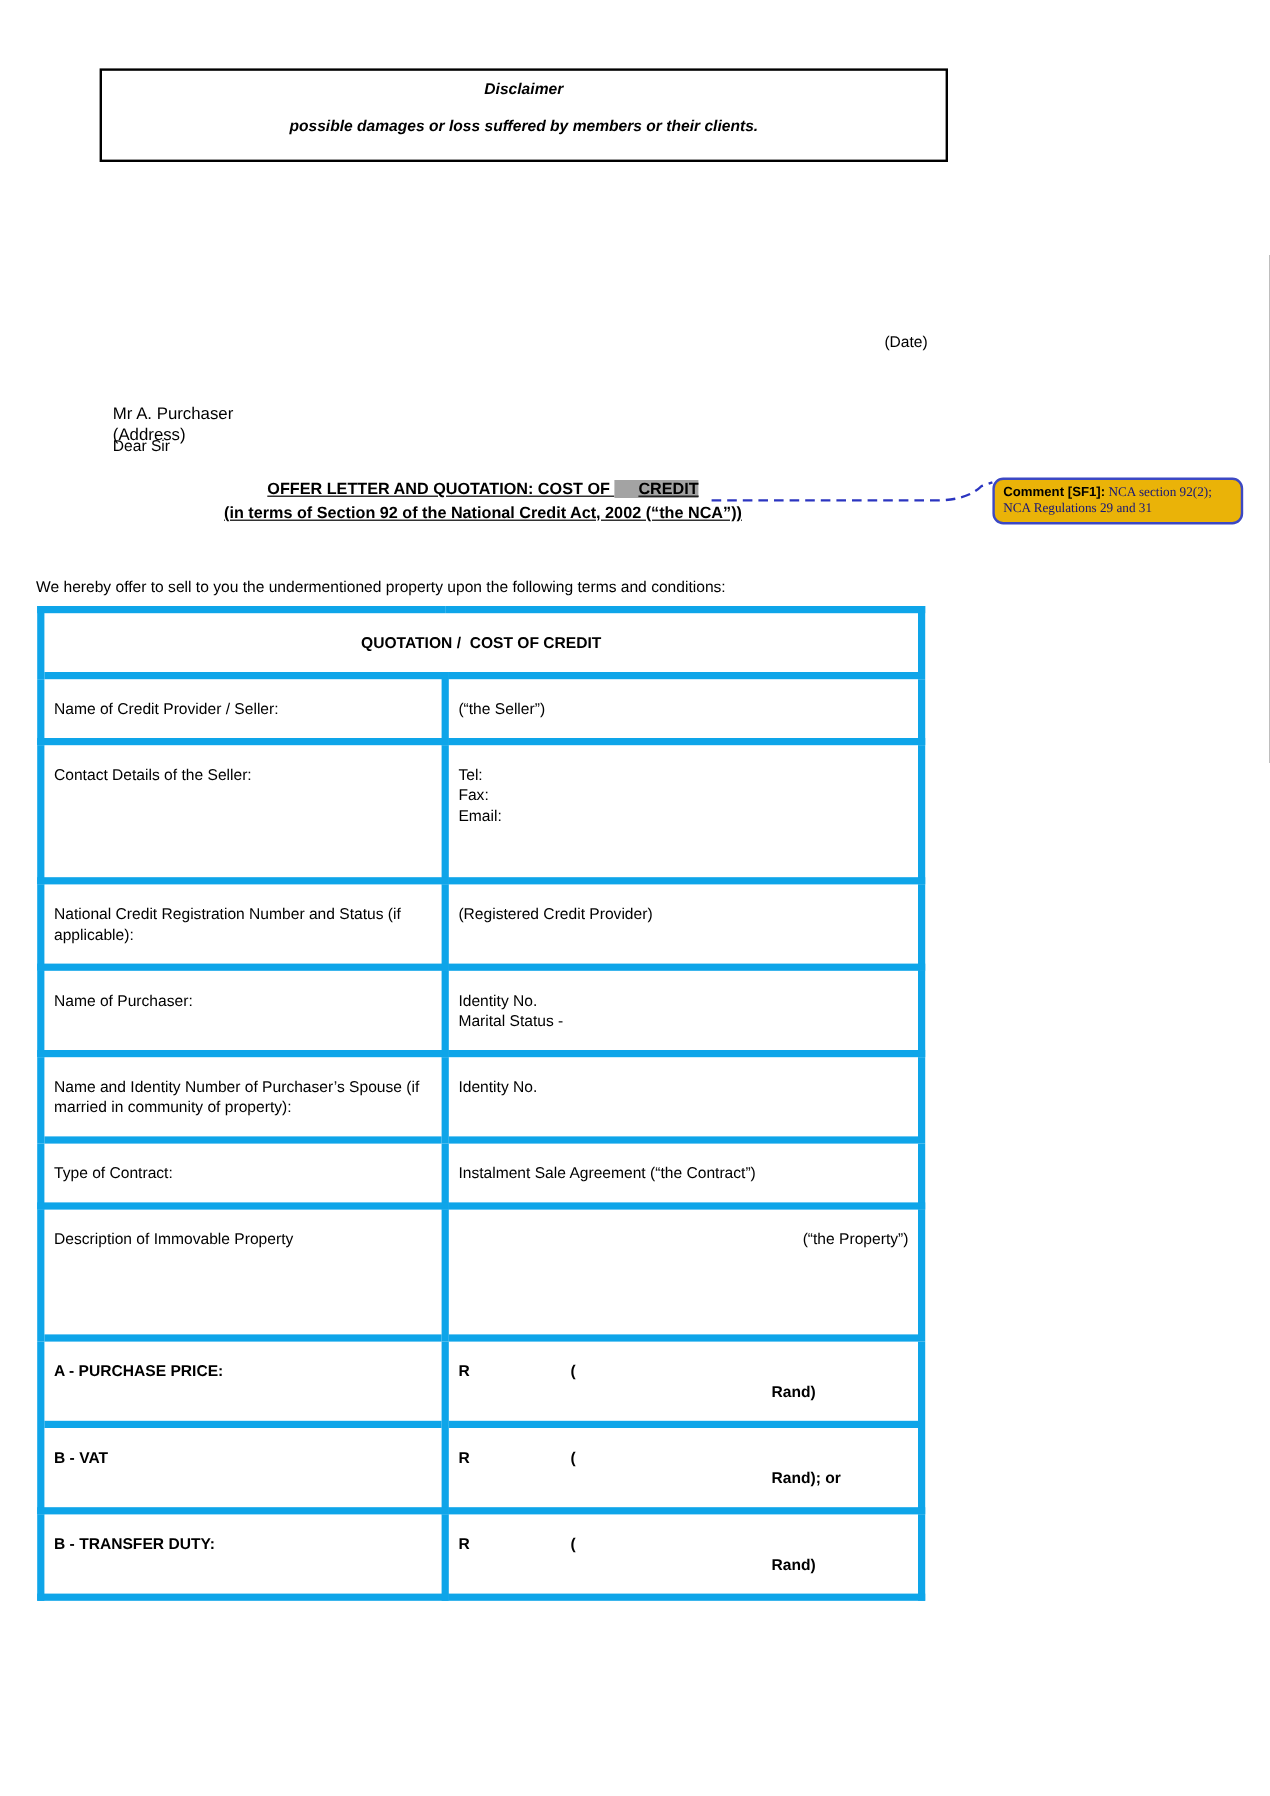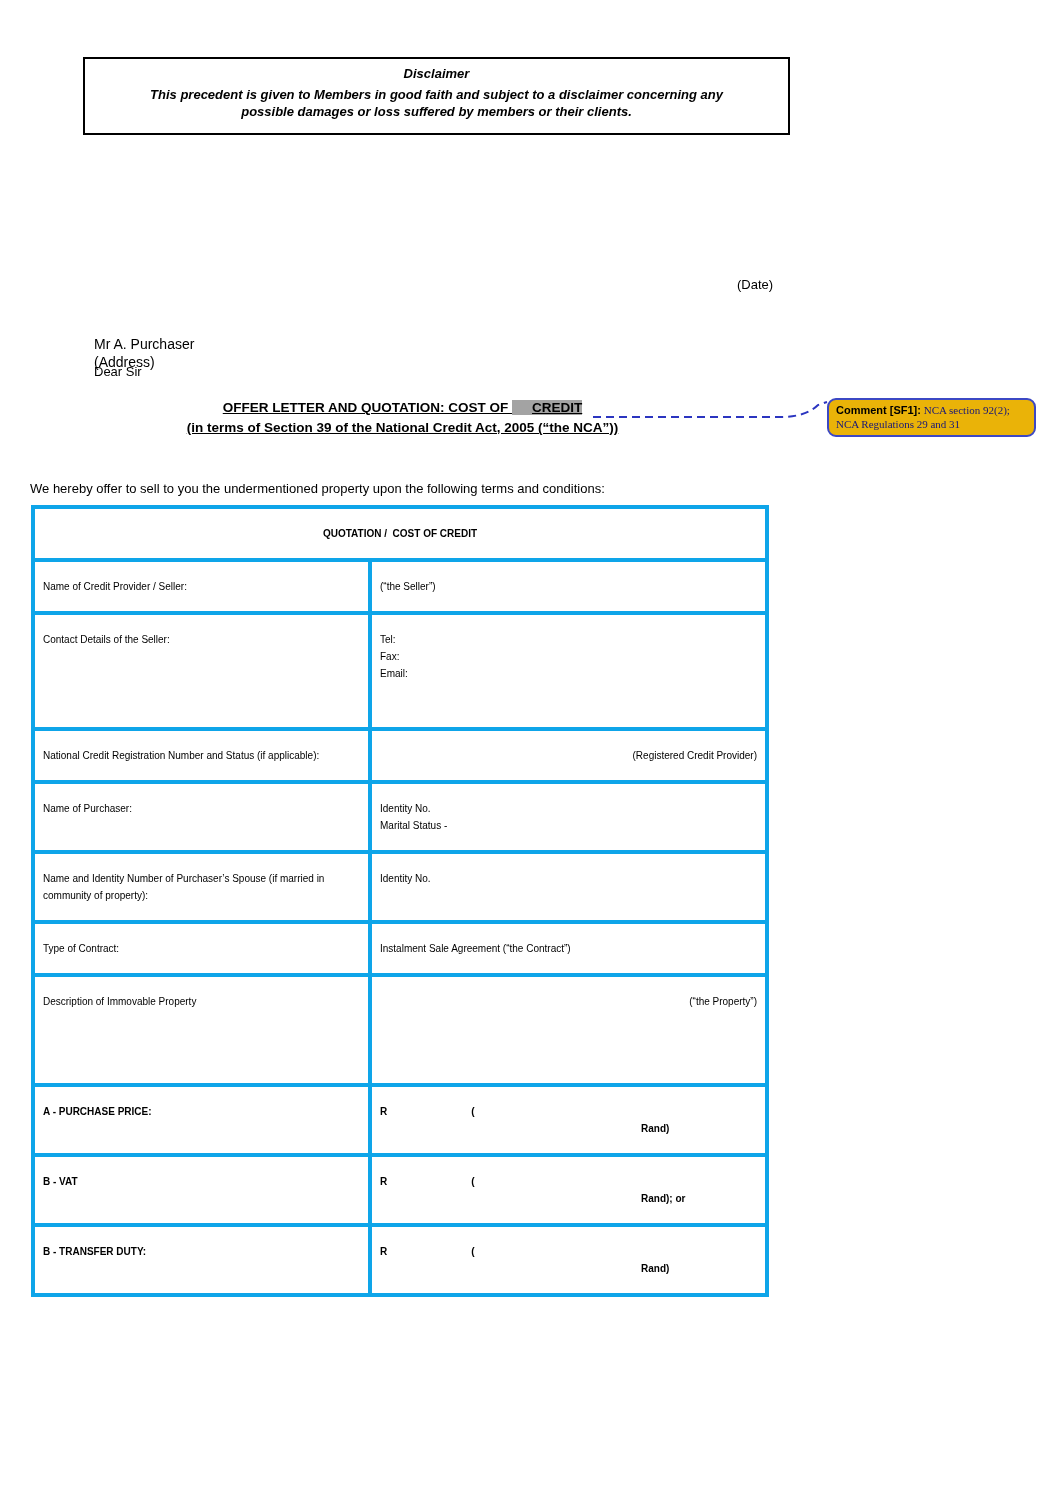--- a/index.html
+++ b/index.html
@@ -15,21 +15,21 @@
   }
   
   .disclaimer-box {
     position:absolute; left:83px; top:57px; width:707px; height:78px;
     border:2px solid #000;
     text-align:center;
     font-weight:bold; font-style:italic;
     font-size:13px; line-height:17px;
     padding-top:6px;
   }
-  .disclaimer-box .d-title { margin-bottom:4px; }
+  .disclaimer-box .d-title { margin-bottom:14px; }
   
   .doc-title-wrap {
     position:absolute; left:95px; top:242px; width:680px;
     text-align:center; font-size:13.5px; font-weight:bold;
   }
   .doc-title-wrap span { text-decoration:underline; }
   .date-line { position:absolute; left:737px; top:277px; font-size:13px; white-space:nowrap; }
   .addressee { position:absolute; left:94px; top:311px; font-size:14px; line-height:18px;margin-top:24px; }
   .salutation { position:absolute; left:94px; top:364px; font-size:13px; }
   .offer-heading {
@@ -60,61 +60,60 @@
   .connector-svg { position:absolute; left:0; top:0; width:1058px; height:1497px; pointer-events:none; z-index:1; }
   
   table.quote {
     position:absolute; left:31px; top:505px; width:734px;
     border-collapse:collapse; table-layout:fixed;
     border:2px solid #000;
   }
   table.quote col.c1 { width:337px; }
   table.quote col.c2 { width:397px; }
   table.quote td {
-    border:4px solid #0ea5e9;
-    font-size:10px; line-height:17px;
+    border:6px solid #0ea5e9;
+    font-size:13px; line-height:17px;
     padding:16px 8px;
     vertical-align:top;
     overflow:hidden;
   }
   td.th-cell { text-align:center; font-weight:bold; font-size:13.5px; vertical-align:middle; white-space:pre-wrap; }
   tr.thick-bottom td { border-bottom:2px solid #000; }
   td.vbottom { vertical-align:bottom; }
   td.vmid { vertical-align:middle; }
-  td.center { text-align:right; }
+  td.center { text-align:left; }
   td.desc-val { vertical-align:bottom; text-align:right; padding-right:24px; }
   tr.amount td { font-weight:bold; }
   .amt-paren { display:inline-block; margin-left:84px; }
   .amt-rand { margin-left:261px; white-space:nowrap; }
   td.short { line-height:16px; padding-top:1px; padding-bottom:1px; }
 </style>
 </head>
 <body>
 
 <div class="page">
 
   <div class="disclaimer-box">
     <div class="d-title">Disclaimer</div>
-    <div>This precedent is given to Members in good faith and subject to a disclaimer concerning any</div>
     <div>possible damages or loss suffered by members or their clients.</div>
   </div>
 
 
   <div class="date-line">(Date)</div>
 
   <div class="addressee">
     <div>Mr A. Purchaser</div>
     <div>(Address)</div>
   </div>
 
   <div class="salutation">Dear Sir</div>
 
   <div class="offer-heading">
     <div><span class="u ws-pre">OFFER LETTER AND QUOTATION: COST OF </span><span class="hl">CREDIT</span></div>
-    <div class="u">(in terms of Section 39 of the National Credit Act, 2005 (“the NCA”))</div>
+    <div class="u">(in terms of Section 92 of the National Credit Act, 2002 (“the NCA”))</div>
   </div>
 
   <svg class="connector-svg" viewBox="0 0 1058 1497">
     <path d="M 593 417 H 780 Q 806 417 818 405 L 827 402" fill="none" stroke="#2b35c0" stroke-width="2" stroke-dasharray="8 5"></path>
   </svg>
 
   <div class="comment-box">
     <span class="c-label">Comment [SF1]:</span><span class="c-text"> NCA section 92(2); NCA Regulations 29 and 31</span>
   </div>
 

